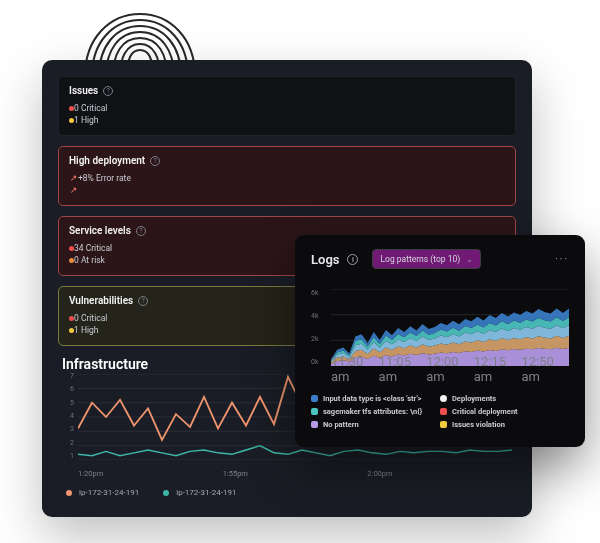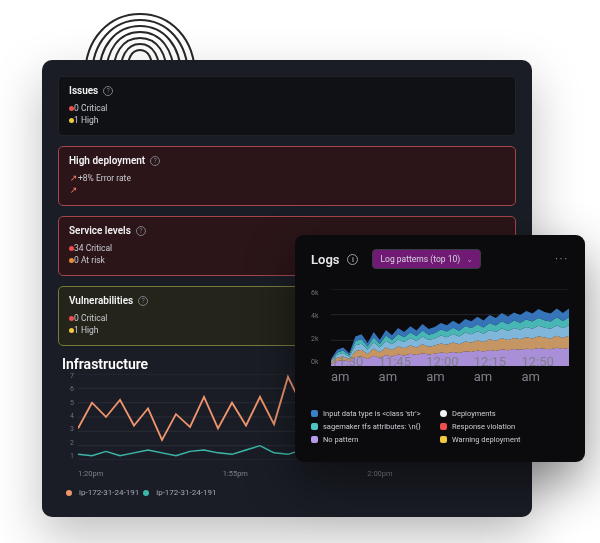--- a/index.html
+++ b/index.html
@@ -69,21 +69,21 @@
   .infra-section { margin-top:10px; padding:0 4px; }
   .infra-title { font-size:14px; font-weight:600; color:#fff; }
   .infra-sub   { font-size:8px; color:#8b8e99; margin-top:4px; margin-bottom:8px;}
   .chart-wrap { position:relative; height:110px; }
   .y-ticks { position:absolute; left:0; top:0; bottom:22px; width:12px; display:flex; flex-direction:column; justify-content:space-between; font-size:7px; color:#6d707b; text-align:right;}
   .plot { position:absolute; left:16px; right:0; top:2px; bottom:22px; }
   .plot svg { width:100%; height:100%; display:block;}
   .grid-line { stroke:#2b2e36; stroke-width:1;}
   .x-ticks { position:absolute; left:16px; right:0; bottom:4px; display:flex; font-size:7.5px; color:#7d8089;}
   .x-ticks span { flex:1; }
-  .infra-legend { display:flex; gap:4px; font-size:8px; color:#a5a7b1; margin-top:6px; padding-left:4px;}
+  .infra-legend { display:flex; gap:24px; font-size:8px; color:#a5a7b1; margin-top:6px; padding-left:4px;}
   .lg-dot { width:6px;height:6px;border-radius:50%; display:inline-block; margin-right:5px; vertical-align:middle;}
 
   
   .logs {
     position:absolute;
     left: 295px; top: 235px;
     width: 290px;
     background:#0b0b0d;
     border-radius:9px;
     padding:14px 16px 14px 16px;
@@ -104,21 +104,21 @@
     font-size:8.5px; color:#d5d6dc; padding:4px 7px;
     display:flex; align-items:center; gap:6px;
   }
   .chev { font-size:8px; color:#9b9ea8; }
   .more { margin-left:auto; color:#aeb0b9; letter-spacing:2px; font-size:10px;}
   .logs-plot { position:relative; height:95px; margin-top:4px;}
   .logs-y { position:absolute; left:0; top:0; bottom:18px; width:16px; display:flex; flex-direction:column; justify-content:space-between; font-size:7px; color:#6d707b;}
   .logs-svg-wrap { position:absolute; left:20px; right:0; top:0; bottom:18px;}
   .logs-svg-wrap svg{width:100%;height:100%;display:block;}
   .logs-x { position:absolute; left:20px; right:0; bottom:0; display:flex; justify-content:space-between; font-size:13px; color:#7d8089;}
-  .logs-legend { display:flex; flex-wrap:wrap; margin-top:25px; font-size:7.5px; color:#c9cbd2; }
+  .logs-legend { display:flex; flex-wrap:wrap; margin-top:10px; font-size:7.5px; color:#c9cbd2;font-weight:bold; }
   .lg-col { width:50%; display:flex; align-items:center; gap:5px; margin-bottom:4px;}
   .sw { width:7px;height:7px;border-radius:2px; flex-shrink:0;}
 </style>
 </head>
 <body>
 
 <div class="fingerprint" aria-hidden="true">
   <svg viewBox="0 0 120 70" width="120" height="70">
     <g fill="none" stroke="#111" stroke-width="2">
       <path d="M5 68 C 5 30, 30 6, 60 6 C 90 6,115 30,115 68"></path>
@@ -268,21 +268,21 @@
           <line x1="0" y1="0" x2="240" y2="0" stroke="#24262c" stroke-width="1"></line>
           <path d="M0.0 75.1 L6.2 71.9 L12.3 71.2 L18.5 72.5 L24.6 68.0 L30.8 67.4 L36.9 69.9 L43.1 66.7 L49.2 68.7 L55.4 66.1 L61.5 67.4 L67.7 65.5 L73.8 66.5 L80.0 64.8 L86.2 66.1 L92.3 64.2 L98.5 65.5 L104.6 64.8 L110.8 63.5 L116.9 64.2 L123.1 62.9 L129.2 63.9 L135.4 62.2 L141.5 62.9 L147.7 61.6 L153.8 62.6 L160.0 61.0 L166.2 61.9 L172.3 60.3 L178.5 61.3 L184.6 60.1 L190.8 60.8 L196.9 59.7 L203.1 60.3 L209.2 59.0 L215.4 59.8 L221.5 60.3 L227.7 58.8 L233.8 60.1 L240.0 58.8 L240.0 77.0 L233.8 77.0 L227.7 77.0 L221.5 77.0 L215.4 77.0 L209.2 77.0 L203.1 77.0 L196.9 77.0 L190.8 77.0 L184.6 77.0 L178.5 77.0 L172.3 77.0 L166.2 77.0 L160.0 77.0 L153.8 77.0 L147.7 77.0 L141.5 77.0 L135.4 77.0 L129.2 77.0 L123.1 77.0 L116.9 77.0 L110.8 77.0 L104.6 77.0 L98.5 77.0 L92.3 77.0 L86.2 77.0 L80.0 77.0 L73.8 77.0 L67.7 77.0 L61.5 77.0 L55.4 77.0 L49.2 77.0 L43.1 77.0 L36.9 77.0 L30.8 77.0 L24.6 77.0 L18.5 77.0 L12.3 77.0 L6.2 77.0 L0.0 77.0 Z" fill="#b79be8" fill-opacity="0.92" stroke="none"></path>
           <path d="M0.0 73.5 L6.2 68.5 L12.3 67.4 L18.5 69.9 L24.6 61.9 L30.8 60.7 L36.9 65.1 L43.1 59.5 L49.2 63.3 L55.4 58.5 L61.5 61.0 L67.7 57.5 L73.8 59.3 L80.0 56.5 L86.2 58.6 L92.3 55.3 L98.5 57.8 L104.6 56.6 L110.8 54.5 L116.9 55.7 L123.1 53.4 L129.2 55.2 L135.4 52.4 L141.5 53.5 L147.7 51.3 L153.8 53.1 L160.0 50.3 L166.2 51.8 L172.3 49.3 L178.5 51.1 L184.6 48.9 L190.8 50.2 L196.9 48.3 L203.1 49.4 L209.2 47.2 L215.4 48.6 L221.5 49.4 L227.7 46.8 L233.8 49.0 L240.0 46.8 L240.0 58.8 L233.8 60.1 L227.7 58.8 L221.5 60.3 L215.4 59.8 L209.2 59.0 L203.1 60.3 L196.9 59.7 L190.8 60.8 L184.6 60.1 L178.5 61.3 L172.3 60.3 L166.2 61.9 L160.0 61.0 L153.8 62.6 L147.7 61.6 L141.5 62.9 L135.4 62.2 L129.2 63.9 L123.1 62.9 L116.9 64.2 L110.8 63.5 L104.6 64.8 L98.5 65.5 L92.3 64.2 L86.2 66.1 L80.0 64.8 L73.8 66.5 L67.7 65.5 L61.5 67.4 L55.4 66.1 L49.2 68.7 L43.1 66.7 L36.9 69.9 L30.8 67.4 L24.6 68.0 L18.5 72.5 L12.3 71.2 L6.2 71.9 L0.0 75.1 Z" fill="#d6a36a" fill-opacity="0.92" stroke="none"></path>
           <path d="M0.0 72.3 L6.2 65.6 L12.3 64.0 L18.5 67.8 L24.6 56.3 L30.8 54.8 L36.9 60.8 L43.1 53.1 L49.2 58.5 L55.4 51.7 L61.5 55.3 L67.7 50.4 L73.8 53.0 L80.0 49.0 L86.2 52.1 L92.3 47.5 L98.5 50.9 L104.6 49.4 L110.8 46.6 L116.9 48.3 L123.1 45.0 L129.2 47.5 L135.4 43.6 L141.5 45.3 L147.7 42.2 L153.8 44.8 L160.0 40.9 L166.2 43.0 L172.3 39.5 L178.5 42.0 L184.6 39.0 L190.8 40.8 L196.9 38.1 L203.1 39.8 L209.2 36.7 L215.4 38.8 L221.5 39.8 L227.7 36.2 L233.8 39.3 L240.0 36.2 L240.0 46.8 L233.8 49.0 L227.7 46.8 L221.5 49.4 L215.4 48.6 L209.2 47.2 L203.1 49.4 L196.9 48.3 L190.8 50.2 L184.6 48.9 L178.5 51.1 L172.3 49.3 L166.2 51.8 L160.0 50.3 L153.8 53.1 L147.7 51.3 L141.5 53.5 L135.4 52.4 L129.2 55.2 L123.1 53.4 L116.9 55.7 L110.8 54.5 L104.6 56.6 L98.5 57.8 L92.3 55.3 L86.2 58.6 L80.0 56.5 L73.8 59.3 L67.7 57.5 L61.5 61.0 L55.4 58.5 L49.2 63.3 L43.1 59.5 L36.9 65.1 L30.8 60.7 L24.6 61.9 L18.5 69.9 L12.3 67.4 L6.2 68.5 L0.0 73.5 Z" fill="#8bc5ea" fill-opacity="0.92" stroke="none"></path>
           <path d="M0.0 71.4 L6.2 63.4 L12.3 61.5 L18.5 66.2 L24.6 52.1 L30.8 50.3 L36.9 57.6 L43.1 48.3 L49.2 54.9 L55.4 46.6 L61.5 51.1 L67.7 45.0 L73.8 48.3 L80.0 43.4 L86.2 47.1 L92.3 41.6 L98.5 45.8 L104.6 44.0 L110.8 40.6 L116.9 42.6 L123.1 38.8 L129.2 41.7 L135.4 37.1 L141.5 39.1 L147.7 35.4 L153.8 38.5 L160.0 33.9 L166.2 36.4 L172.3 32.2 L178.5 35.2 L184.6 31.6 L190.8 33.8 L196.9 30.5 L203.1 32.6 L209.2 28.9 L215.4 31.3 L221.5 32.6 L227.7 28.2 L233.8 32.0 L240.0 28.2 L240.0 36.2 L233.8 39.3 L227.7 36.2 L221.5 39.8 L215.4 38.8 L209.2 36.7 L203.1 39.8 L196.9 38.1 L190.8 40.8 L184.6 39.0 L178.5 42.0 L172.3 39.5 L166.2 43.0 L160.0 40.9 L153.8 44.8 L147.7 42.2 L141.5 45.3 L135.4 43.6 L129.2 47.5 L123.1 45.0 L116.9 48.3 L110.8 46.6 L104.6 49.4 L98.5 50.9 L92.3 47.5 L86.2 52.1 L80.0 49.0 L73.8 53.0 L67.7 50.4 L61.5 55.3 L55.4 51.7 L49.2 58.5 L43.1 53.1 L36.9 60.8 L30.8 54.8 L24.6 56.3 L18.5 67.8 L12.3 64.0 L6.2 65.6 L0.0 72.3 Z" fill="#4ec5c2" fill-opacity="0.92" stroke="none"></path>
           <path d="M0.0 70.3 L6.2 60.8 L12.3 58.5 L18.5 64.3 L24.6 47.5 L30.8 45.3 L36.9 54.0 L43.1 42.9 L49.2 50.9 L55.4 40.9 L61.5 46.3 L67.7 39.1 L73.8 43.0 L80.0 37.2 L86.2 41.6 L92.3 35.0 L98.5 40.0 L104.6 38.0 L110.8 33.9 L116.9 36.3 L123.1 31.8 L129.2 35.2 L135.4 29.9 L141.5 32.3 L147.7 27.8 L153.8 31.6 L160.0 26.1 L166.2 29.1 L172.3 24.1 L178.5 27.6 L184.6 23.4 L190.8 25.9 L196.9 22.1 L203.1 24.6 L209.2 20.1 L215.4 23.1 L221.5 24.6 L227.7 19.4 L233.8 23.9 L240.0 19.4 L240.0 28.2 L233.8 32.0 L227.7 28.2 L221.5 32.6 L215.4 31.3 L209.2 28.9 L203.1 32.6 L196.9 30.5 L190.8 33.8 L184.6 31.6 L178.5 35.2 L172.3 32.2 L166.2 36.4 L160.0 33.9 L153.8 38.5 L147.7 35.4 L141.5 39.1 L135.4 37.1 L129.2 41.7 L123.1 38.8 L116.9 42.6 L110.8 40.6 L104.6 44.0 L98.5 45.8 L92.3 41.6 L86.2 47.1 L80.0 43.4 L73.8 48.3 L67.7 45.0 L61.5 51.1 L55.4 46.6 L49.2 54.9 L43.1 48.3 L36.9 57.6 L30.8 50.3 L24.6 52.1 L18.5 66.2 L12.3 61.5 L6.2 63.4 L0.0 71.4 Z" fill="#3b7ec9" fill-opacity="0.92" stroke="none"></path>
         </svg>
     </div>
     <div class="logs-x" id="logs-x">
         <span>11:30 am</span>
-        <span>11:45 am</span>
+        <span>11:05 am</span>
         <span>12:00 am</span>
         <span>12:15 am</span>
         <span>12:50 am</span>
       </div>
   </div>
 
   <div class="logs-legend" id="logs-legend">
       <div class="lg-col">
         <span class="sw" style="background: rgb(59, 126, 201);"></span>
         <span>Input data type is &lt;class 'str'&gt;</span>
@@ -290,24 +290,24 @@
       <div class="lg-col">
         <span class="sw" style="background: rgb(242, 242, 242); border-radius: 4px;"></span>
         <span>Deployments</span>
       </div>
       <div class="lg-col">
         <span class="sw" style="background: rgb(78, 197, 194);"></span>
         <span>sagemaker tfs attributes: \n{}</span>
       </div>
       <div class="lg-col">
         <span class="sw" style="background: rgb(239, 78, 78);"></span>
-        <span>Response violation</span>
+        <span>Critical deployment</span>
       </div>
       <div class="lg-col">
         <span class="sw" style="background: rgb(183, 155, 232);"></span>
         <span>No pattern</span>
       </div>
       <div class="lg-col">
         <span class="sw" style="background: rgb(240, 201, 61);"></span>
-        <span>Warning deployment</span>
+        <span>Issues violation</span>
       </div>
     </div>
 </div>
 
 </body></html>

